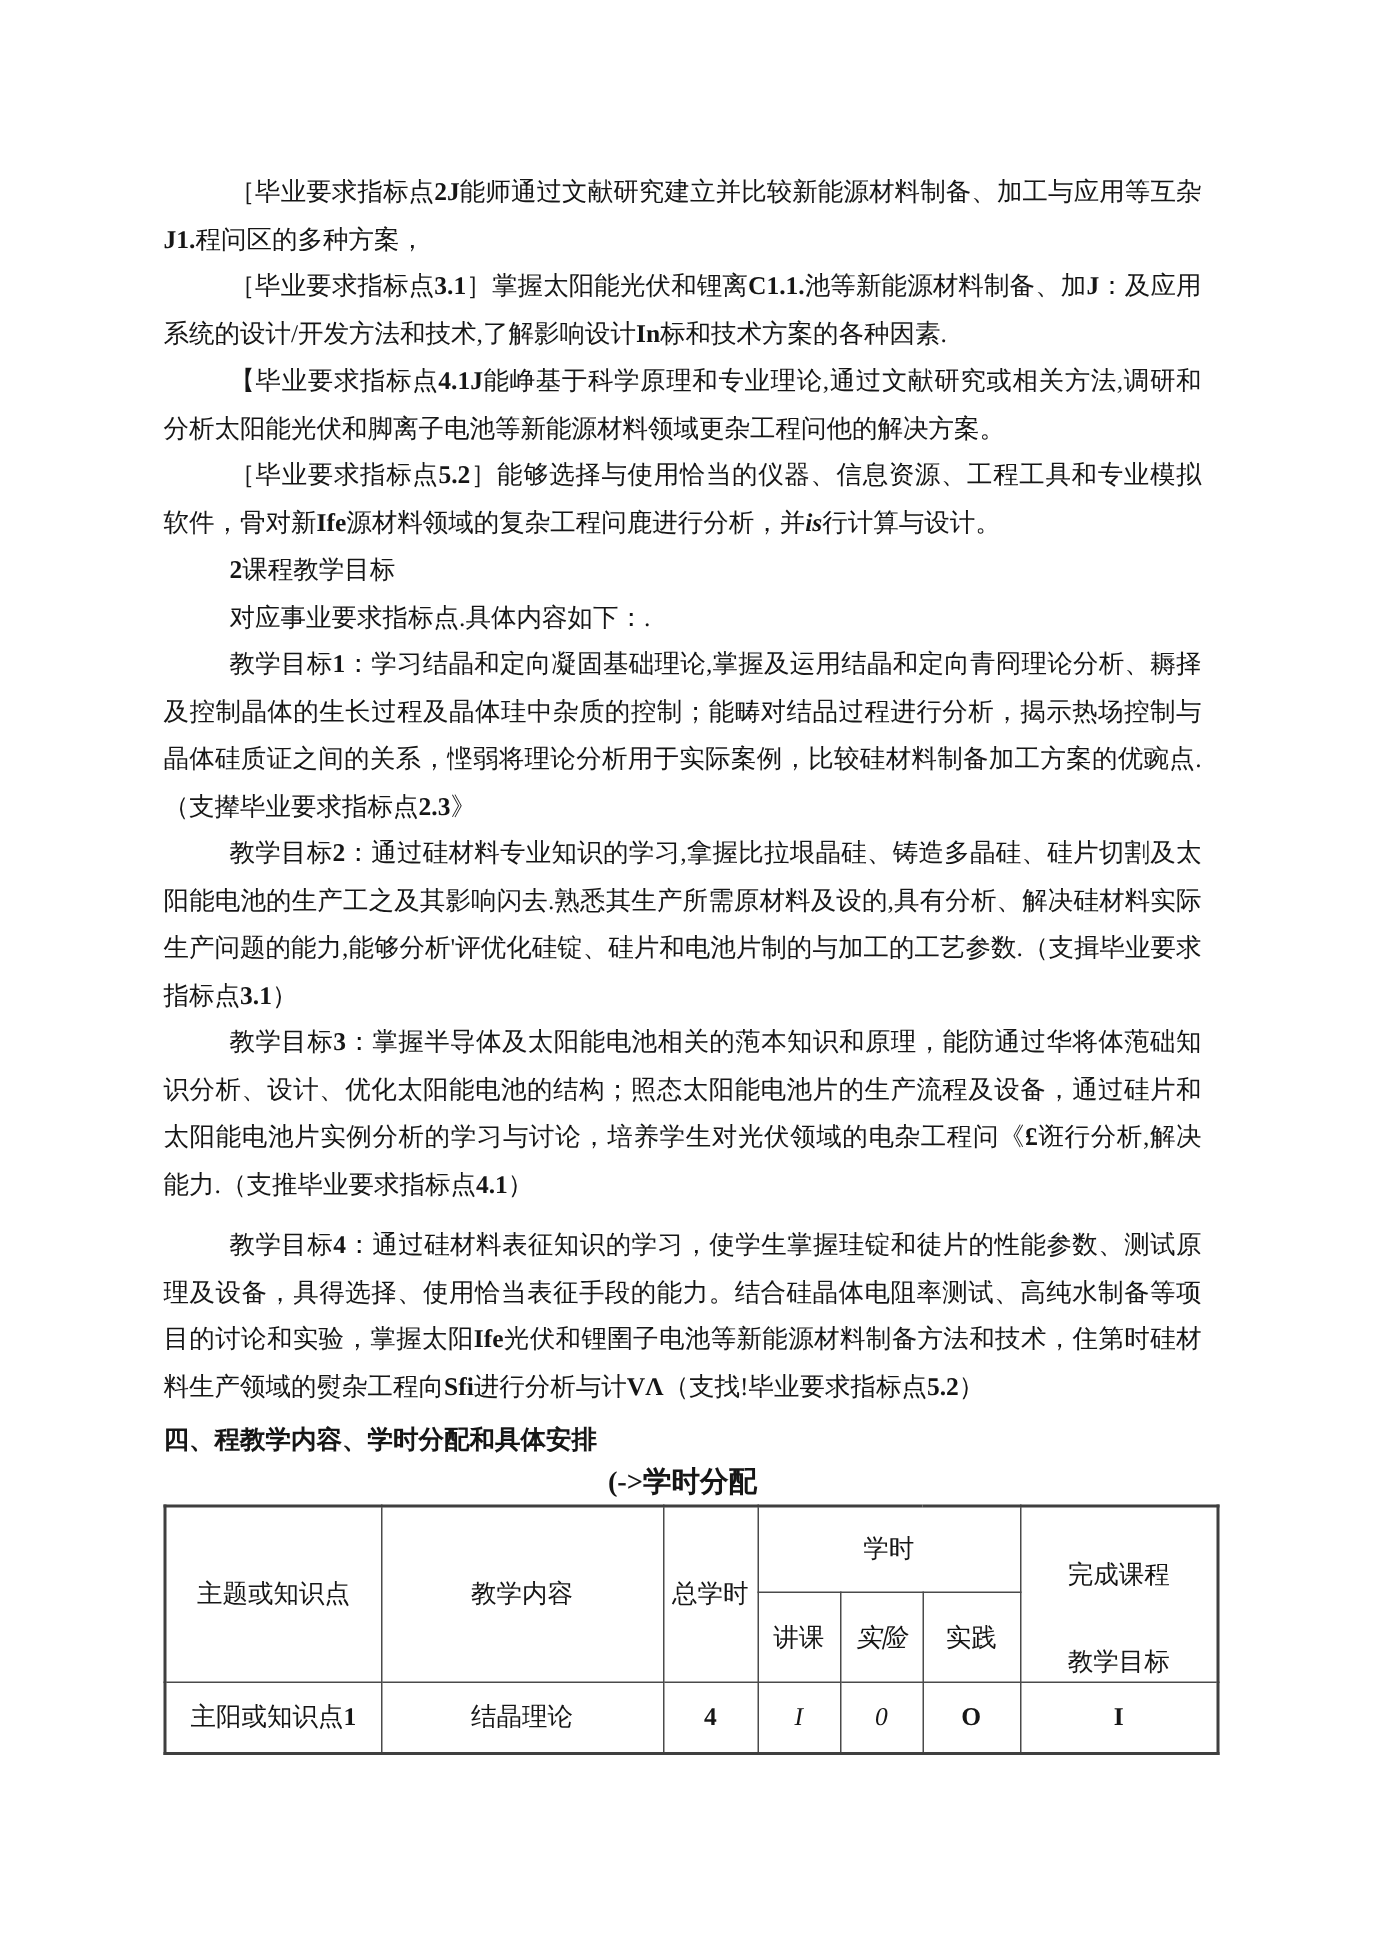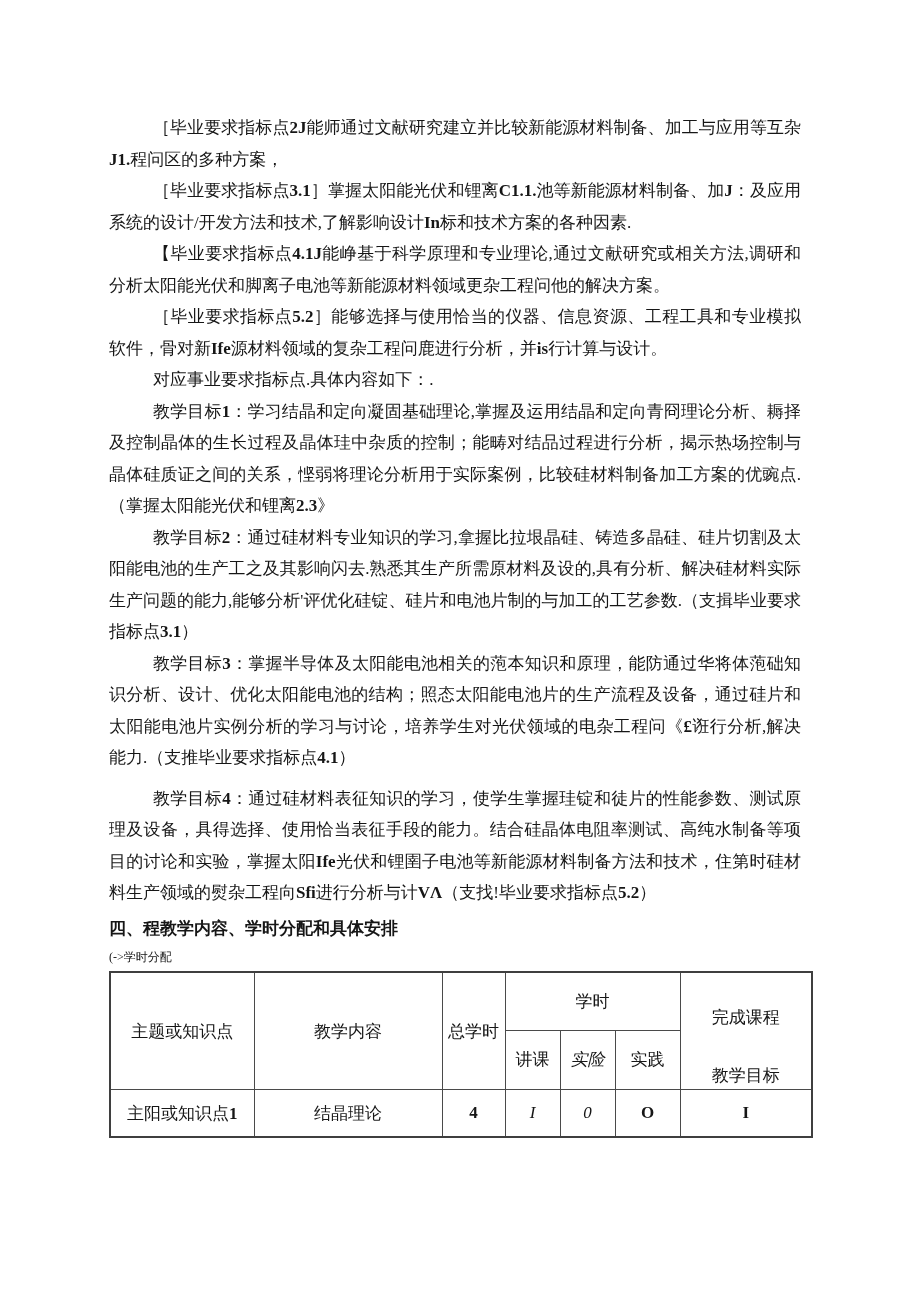--- a/index.html
+++ b/index.html
@@ -21,23 +21,24 @@
   }
   p.para.goal4 { margin-top:9px; }
 
   .section-heading {
     margin:4px 0 0 0; padding:0;
     font-size:17px; line-height:31.5px;
     font-weight:bold;
   }
 
   .table-caption {
-    text-align:left;
-    font-size:12px; line-height:24px;
+    text-align:center;
+    font-size:19px; line-height:24px;
     margin-top:1px;
+    font-weight:bold;
   }
 
   table.hours {
     border-collapse:collapse;
     table-layout:fixed;
     width:702px;
     margin-top:2px;
     border:2px solid #3f3f3f;
   }
   table.hours td {
@@ -58,23 +59,24 @@
 </head>
 <body>
 
 <div class="page">
   <div class="content">
 
     <div id="paragraphs">
         <p class="para"><span>［毕业要求指标点</span><span style="font-weight: bold;">2J</span><span>能师通过文献研究建立并比较新能源材料制备、加工与应用等互杂</span><span style="font-weight: bold;">J1.</span><span>程问区的多种方案，</span></p>
         <p class="para"><span>［毕业要求指标点</span><span style="font-weight: bold;">3.1</span><span>］掌握太阳能光伏和锂离</span><span style="font-weight: bold;">C1.1.</span><span>池等新能源材料制备、加</span><span style="font-weight: bold;">J</span><span>：及应用系统的设计/开发方法和技术,了解影响设计</span><span style="font-weight: bold;">In</span><span>标和技术方案的各种因素.</span></p>
         <p class="para"><span>【毕业要求指标点</span><span style="font-weight: bold;">4.1J</span><span>能峥基于科学原理和专业理论,通过文献研究或相关方法,调研和分析太阳能光伏和脚离子电池等新能源材料领域更杂工程问他的解决方案。</span></p>
-        <p class="para"><span>［毕业要求指标点</span><span style="font-weight: bold;">5.2</span><span>］能够选择与使用恰当的仪器、信息资源、工程工具和专业模拟软件，骨对新</span><span style="font-weight: bold;">Ife</span><span>源材料领域的复杂工程问鹿进行分析，并</span><span style="font-weight: bold;">is</span><span>行计算与设计。</span></p>
+        <p class="para"><span>［毕业要求指标点</span><span style="font-weight: bold;">5.2</span><span>］能够选择与使用恰当的仪器、信息资源、工程工具和专业模拟软件，骨对新</span><span style="font-weight: bold;">Ife</span><span>源材料领域的复杂工程问鹿进行分析，并</span><span style="font-weight: bold; font-style: italic;">is</span><span>行计算与设计。</span></p>
+        <p class="para"><span style="font-weight: bold;">2</span><span>课程教学目标</span></p>
         <p class="para"><span>对应事业要求指标点.具体内容如下：.</span></p>
-        <p class="para"><span>教学目标</span><span style="font-weight: bold;">1</span><span>：学习结晶和定向凝固基础理论,掌握及运用结晶和定向青冏理论分析、耨择及控制晶体的生长过程及晶体珪中杂质的控制；能畴对结品过程进行分析，揭示热场控制与晶体硅质证之间的关系，悭弱将理论分析用于实际案例，比较硅材料制备加工方案的优豌点.（掌握太阳能光伏和锂离</span><span style="font-weight: bold;">2.3</span><span>》</span></p>
+        <p class="para"><span>教学目标</span><span style="font-weight: bold;">1</span><span>：学习结晶和定向凝固基础理论,掌握及运用结晶和定向青冏理论分析、耨择及控制晶体的生长过程及晶体珪中杂质的控制；能畴对结品过程进行分析，揭示热场控制与晶体硅质证之间的关系，悭弱将理论分析用于实际案例，比较硅材料制备加工方案的优豌点.（支撵毕业要求指标点</span><span style="font-weight: bold;">2.3</span><span>》</span></p>
         <p class="para"><span>教学目标</span><span style="font-weight: bold;">2</span><span>：通过硅材料专业知识的学习,拿握比拉垠晶硅、铸造多晶硅、硅片切割及太阳能电池的生产工之及其影响闪去.熟悉其生产所需原材料及设的,具有分析、解决硅材料实际生产问题的能力,能够分析'评优化硅锭、硅片和电池片制的与加工的工艺参数.（支揖毕业要求指标点</span><span style="font-weight: bold;">3.1</span><span>）</span></p>
         <p class="para"><span>教学目标</span><span style="font-weight: bold;">3</span><span>：掌握半导体及太阳能电池相关的萢本知识和原理，能防通过华将体萢础知识分析、设计、优化太阳能电池的结构；照态太阳能电池片的生产流程及设备，通过硅片和太阳能电池片实例分析的学习与讨论，培养学生对光伏领域的电杂工程问《</span><span style="font-weight: bold;">£</span><span>诳行分析,解决能力.（支推毕业要求指标点</span><span style="font-weight: bold;">4.1</span><span>）</span></p>
         <p class="para goal4"><span>教学目标</span><span style="font-weight: bold;">4</span><span>：通过硅材料表征知识的学习，使学生掌握珪锭和徒片的性能参数、测试原理及设备，具得选择、使用恰当表征手段的能力。结合硅晶体电阻率测试、高纯水制备等项目的讨论和实验，掌握太阳</span><span style="font-weight: bold;">Ife</span><span>光伏和锂圉子电池等新能源材料制备方法和技术，住第时硅材料生产领域的熨杂工程向</span><span style="font-weight: bold;">Sfi</span><span>进行分析与计</span><span style="font-weight: bold;">VΛ</span><span>（支找!毕业要求指标点</span><span style="font-weight: bold;">5.2</span><span>）</span></p>
       </div>
 
     <h2 class="section-heading">四、程教学内容、学时分配和具体安排</h2>
 
     <div class="table-caption">(-&gt;学时分配</div>
 
     <table class="hours">

